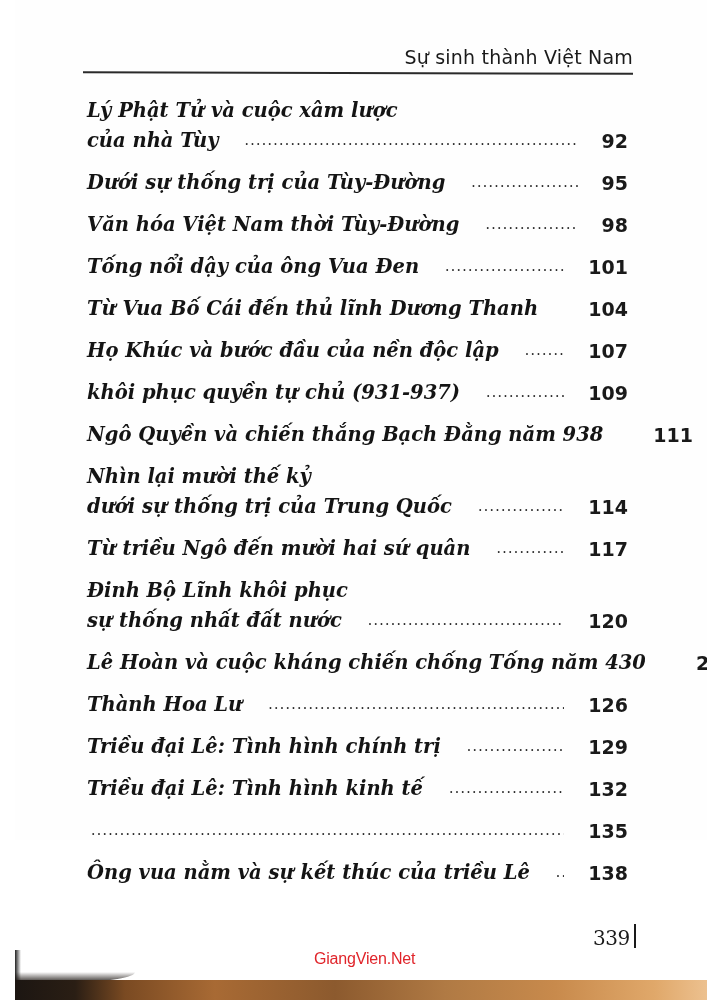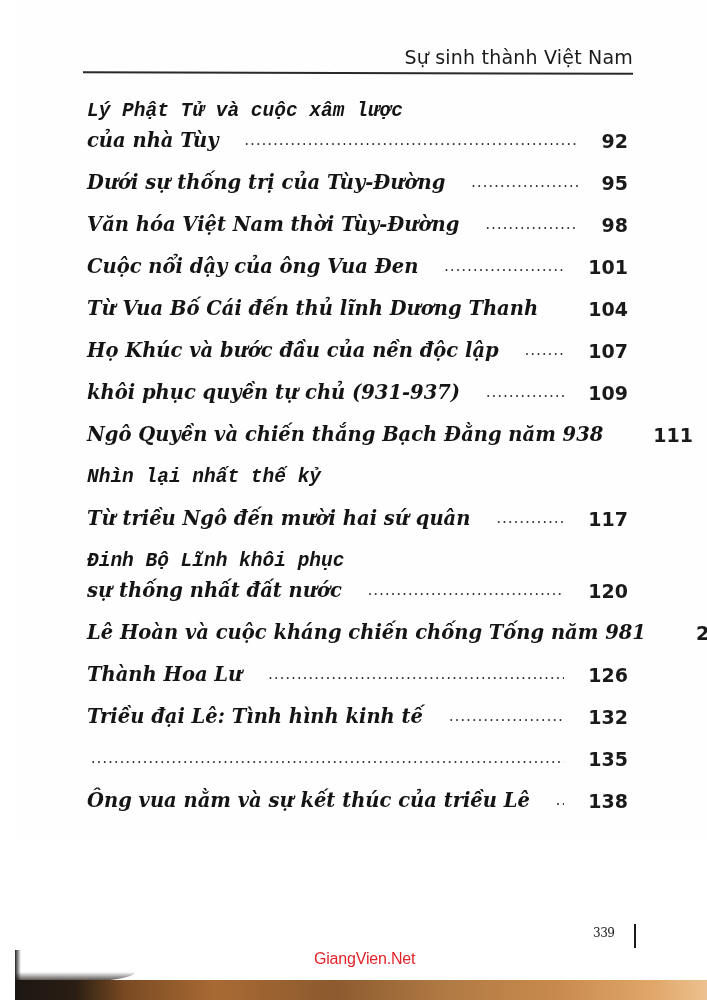--- a/index.html
+++ b/index.html
@@ -59,21 +59,20 @@
       font-style: italic;
       font-weight: bold;
       font-size: 19.5px;
       line-height: 30px;
       margin-bottom: 12px;
       color: #141414;
     }
     .toc-entry .line1 {
       display: block;
       white-space: nowrap;
-      font-family: Liberation Mono, monospace;
     }
     .toc-entry .last-line {
       display: flex;
       align-items: flex-end;
       white-space: nowrap;
       gap: 22px;
     }
     .toc-entry .title-text {
       flex: 0 0 auto;
     }
@@ -98,21 +97,21 @@
       font-weight: bold;
       font-family: "DejaVu Sans", "Liberation Sans", sans-serif;
       font-size: 19px;
       color: #1a1a1a;
     }
     .page-footer-number {
       position: absolute;
       left: 578px;
       top: 926px;
       font-family: "DejaVu Serif", "Liberation Serif", serif;
-      font-size: 12px;
+      font-size: 20px;
       color: #1a1a1a;
       letter-spacing: -0.5px;
     }
     .footer-bar {
       position: absolute;
       left: 619px;
       top: 924px;
       width: 2px;
       height: 24px;
       background: #1a1a1a;
@@ -191,21 +190,21 @@
       </div>
       <div class="toc-entry">
         <div class="last-line">
           <span class="title-text">Văn hóa Việt Nam thời Tùy-Đường</span>
           <span class="leader"></span>
           <span class="page-num">98</span>
         </div>
       </div>
       <div class="toc-entry">
         <div class="last-line">
-          <span class="title-text">Cuộc nổi dậy của ông Vua Đen</span>
+          <span class="title-text">Tống nổi dậy của ông Vua Đen</span>
           <span class="leader"></span>
           <span class="page-num">101</span>
         </div>
       </div>
       <div class="toc-entry">
         <div class="last-line">
           <span class="title-text">Từ Vua Bố Cái đến thủ lĩnh Dương Thanh</span>
           <span class="leader"></span>
           <span class="page-num">104</span>
         </div>
@@ -225,49 +224,61 @@
         </div>
       </div>
       <div class="toc-entry">
         <div class="last-line">
           <span class="title-text">Ngô Quyền và chiến thắng Bạch Đằng năm 938</span>
           <span class="leader"></span>
           <span class="page-num">111</span>
         </div>
       </div>
       <div class="toc-entry">
-        <span class="line1">Nhìn lại nhất thế kỷ</span>
+        <span class="line1">Nhìn lại mười thế kỷ</span>
+        <div class="last-line">
+          <span class="title-text">dưới sự thống trị của Trung Quốc</span>
+          <span class="leader"></span>
+          <span class="page-num">114</span>
+        </div>
       </div>
       <div class="toc-entry">
         <div class="last-line">
           <span class="title-text">Từ triều Ngô đến mười hai sứ quân</span>
           <span class="leader"></span>
           <span class="page-num">117</span>
         </div>
       </div>
       <div class="toc-entry">
         <span class="line1">Đinh Bộ Lĩnh khôi phục</span>
         <div class="last-line">
           <span class="title-text">sự thống nhất đất nước</span>
           <span class="leader"></span>
           <span class="page-num">120</span>
         </div>
       </div>
       <div class="toc-entry">
         <div class="last-line">
-          <span class="title-text">Lê Hoàn và cuộc kháng chiến chống Tống năm 981</span>
+          <span class="title-text">Lê Hoàn và cuộc kháng chiến chống Tống năm 430</span>
           <span class="leader"></span>
           <span class="page-num">233</span>
         </div>
       </div>
       <div class="toc-entry">
         <div class="last-line">
           <span class="title-text">Thành Hoa Lư</span>
           <span class="leader"></span>
           <span class="page-num">126</span>
+        </div>
+      </div>
+      <div class="toc-entry">
+        <div class="last-line">
+          <span class="title-text">Triều đại Lê: Tình hình chính trị</span>
+          <span class="leader"></span>
+          <span class="page-num">129</span>
         </div>
       </div>
       <div class="toc-entry">
         <div class="last-line">
           <span class="title-text">Triều đại Lê: Tình hình kinh tế</span>
           <span class="leader"></span>
           <span class="page-num">132</span>
         </div>
       </div>
       <div class="toc-entry">

